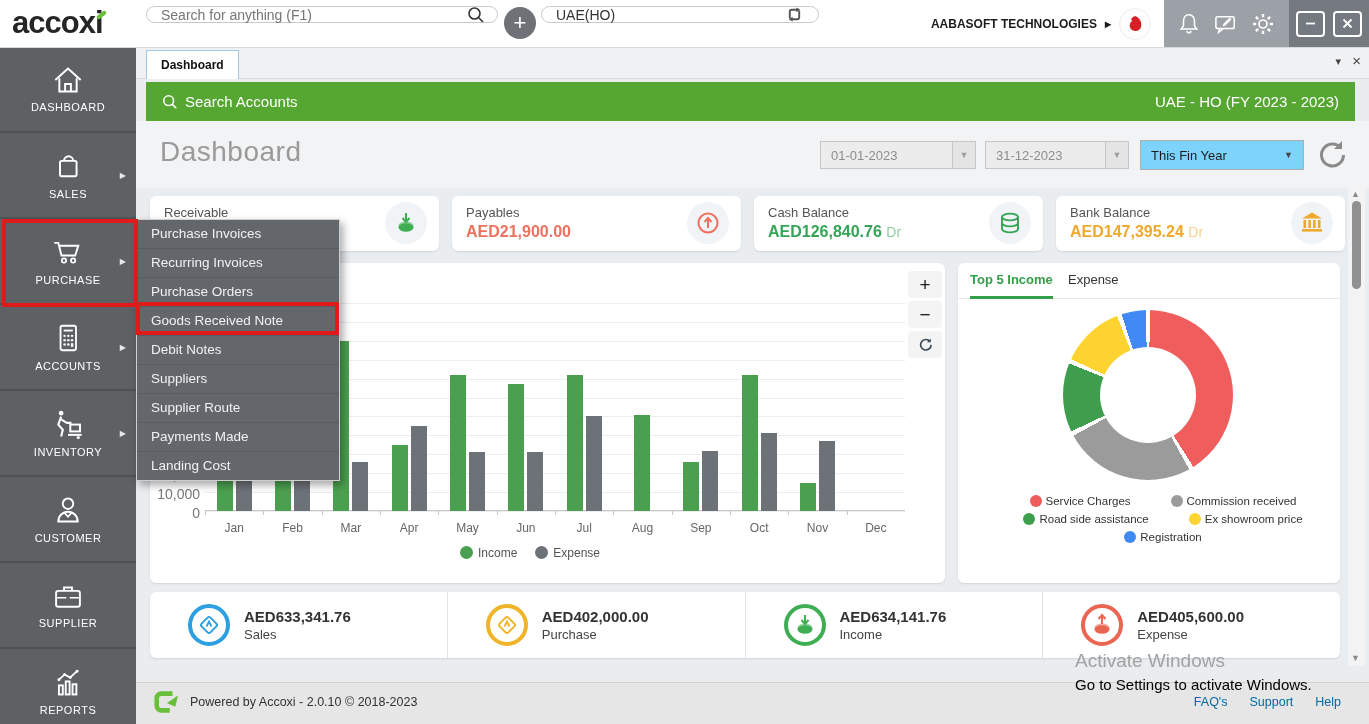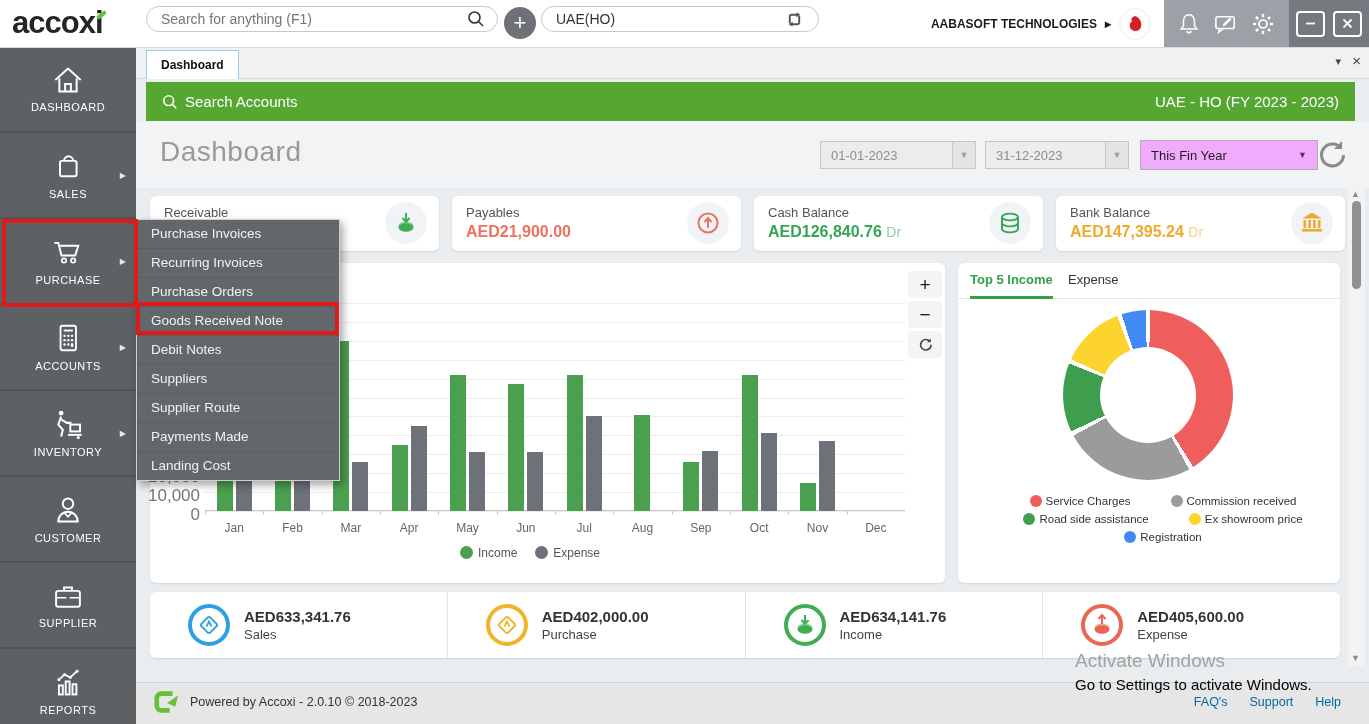--- a/index.html
+++ b/index.html
@@ -3,21 +3,21 @@
 <meta charset="utf-8">
 <style>
   html,body{margin:0;padding:0;background:#fff;}
   #app{position:relative;width:1369px;height:724px;overflow:hidden;
        font-family:"Liberation Sans",sans-serif;background:#e9edef;}
   .abs{position:absolute;}
   
   #topbar{left:0;top:0;width:1369px;height:47px;background:#fff;border-bottom:1px solid #d9d9d9;z-index:30;}
   #logo{left:12px;top:5px;font-size:31px;font-weight:bold;color:#252525;letter-spacing:-1px;}
   #logo-accent{left:96px;top:13px;width:11px;height:4px;background:#6abf3a;transform:rotate(-38deg);border-radius:2px;}
-  .pill{box-sizing:border-box;border:1px solid #c9c9c9;border-radius:17px;background:#fff;height:26px;display:flex;align-items:center;gap:28px;}
+  .pill{box-sizing:border-box;border:1px solid #c9c9c9;border-radius:17px;background:#fff;height:17px;display:flex;align-items:center;gap:28px;}
   #search-pill{left:146px;top:6px;width:352px;padding:0 12px;}
   #search-pill input{border:none;outline:none;flex:1;font-size:14px;color:#333;font-family:"Liberation Sans",sans-serif;background:transparent;}
   #add-btn{left:504px;top:7px;width:32px;height:32px;border-radius:50%;background:#6e7276;color:#fff;font-size:22px;display:flex;align-items:center;justify-content:center;cursor:pointer;}
   #org-pill{left:541px;top:6px;width:278px;padding:0 14px;justify-content:space-between;font-size:14px;color:#333;}
   #company{right:218px;top:0;height:47px;display:flex;align-items:center;gap:8px;font-size:12px;font-weight:bold;color:#1b1b1b;}
   #avatar{width:30px;height:30px;border-radius:50%;background:#fdfdfd;border:1px solid #eee;display:flex;align-items:center;justify-content:center;}
   #icon-strip{left:1164px;top:0;width:125px;height:47px;background:#9ba1a6;display:flex;align-items:center;justify-content:space-evenly;}
   #win-strip{left:1289px;top:0;width:80px;height:47px;background:#747a7f;display:flex;align-items:center;justify-content:space-evenly;}
   .winbtn{width:25px;height:22px;border:2px solid #fff;border-radius:4px;display:flex;align-items:center;justify-content:center;cursor:pointer;}
   .blue-strip{background:#1f3fae;}
@@ -29,35 +29,35 @@
   
   #greenbar{left:146px;top:82px;width:1209px;height:39px;background:#56a632;color:#fff;display:flex;align-items:center;justify-content:space-between;padding:0 16px;box-sizing:border-box;font-size:15px;}
   #greenbar .left{display:flex;align-items:center;gap:7px;}
   
   #headerband{left:136px;top:121px;width:1233px;height:67px;background:#f2f3f4;}
   #page-title{left:160px;top:136px;font-size:28px;color:#9a9a9a;font-weight:400;letter-spacing:.5px;}
   .datebox{box-sizing:border-box;height:28px;background:#ececec;border:1px solid #c6c6c6;display:flex;align-items:center;justify-content:space-between;font-size:13px;color:#8e8e8e;}
   .datebox .dd{width:22px;height:100%;border-left:1px solid #c6c6c6;background:#e4e4e4;display:flex;align-items:center;justify-content:center;color:#9f9f9f;font-size:9px;}
   #date-from{left:820px;top:141px;width:156px;padding-left:10px;}
   #date-to{left:985px;top:141px;width:144px;padding-left:10px;}
-  #period-select{left:1140px;top:140px;width:178px;height:30px;background:#f0abfc;border:1px solid #aeaeae;display:flex;align-items:center;justify-content:space-between;padding:0 10px;font-size:13px;color:#1d1d1d;box-sizing:border-box;cursor:pointer;}
+  #period-select{left:1140px;top:140px;width:164px;height:30px;background:#7dd3fc;border:1px solid #aeaeae;display:flex;align-items:center;justify-content:space-between;padding:0 10px;font-size:13px;color:#1d1d1d;box-sizing:border-box;cursor:pointer;}
   
   .card{background:#fff;border-radius:6px;box-shadow:0 1px 2px rgba(0,0,0,.10);}
   .sumcard{top:196px;width:289px;height:55px;}
   .sumcard .lbl{position:absolute;left:14px;top:9px;font-size:13px;color:#555;}
   .sumcard .val{position:absolute;left:14px;top:27px;font-size:16px;font-weight:bold;}
   .sumcard .suffix{font-weight:400;opacity:.55;font-size:14px;}
   .sumcard .ic{position:absolute;right:12px;top:6px;width:42px;height:42px;border-radius:50%;background:#f1f4f6;display:flex;align-items:center;justify-content:center;}
   
   #barcard{left:150px;top:263px;width:795px;height:320px;}
   .zoombtn{position:absolute;left:758px;width:34px;height:27px;background:#f4f4f4;border-radius:4px;display:flex;align-items:center;justify-content:center;font-size:19px;color:#222;cursor:pointer;}
   #bar-plot{position:absolute;left:55px;top:40px;width:700px;height:208px;}
   .gridline{position:absolute;left:0;width:100%;height:1px;background:#ededed;}
   #bar-plot .axis{position:absolute;left:0;bottom:0;width:100%;height:1px;background:#c9c9c9;}
-  .ylab{position:absolute;right:705px;width:60px;text-align:right;font-size:17px;color:#777;}
+  .ylab{position:absolute;right:705px;width:60px;text-align:right;font-size:14px;color:#777;}
   .bargroup{position:absolute;bottom:0;display:flex;align-items:flex-end;gap:3px;justify-content:center;}
   .bar{width:16px;}
   .tick{position:absolute;width:1px;height:4px;background:#c9c9c9;top:248px;}
   .xlab{position:absolute;top:258px;font-size:12px;color:#666;text-align:center;}
   #bar-legend{position:absolute;left:0;top:283px;width:760px;display:flex;justify-content:center;gap:18px;font-size:12px;color:#555;}
   .legdot{display:inline-block;width:13px;height:13px;border-radius:50%;margin-right:5px;vertical-align:-2px;}
   
   #donutcard{left:958px;top:263px;width:382px;height:320px;}
   #donut-tabs{position:absolute;left:0;top:0;width:100%;height:36px;border-bottom:1px solid #e8e8e8;box-sizing:border-box;}
   #tab-top5{position:absolute;left:12px;top:9px;font-size:13px;color:#34a04a;font-weight:bold;padding-bottom:9px;border-bottom:3px solid #34a04a;cursor:pointer;}

